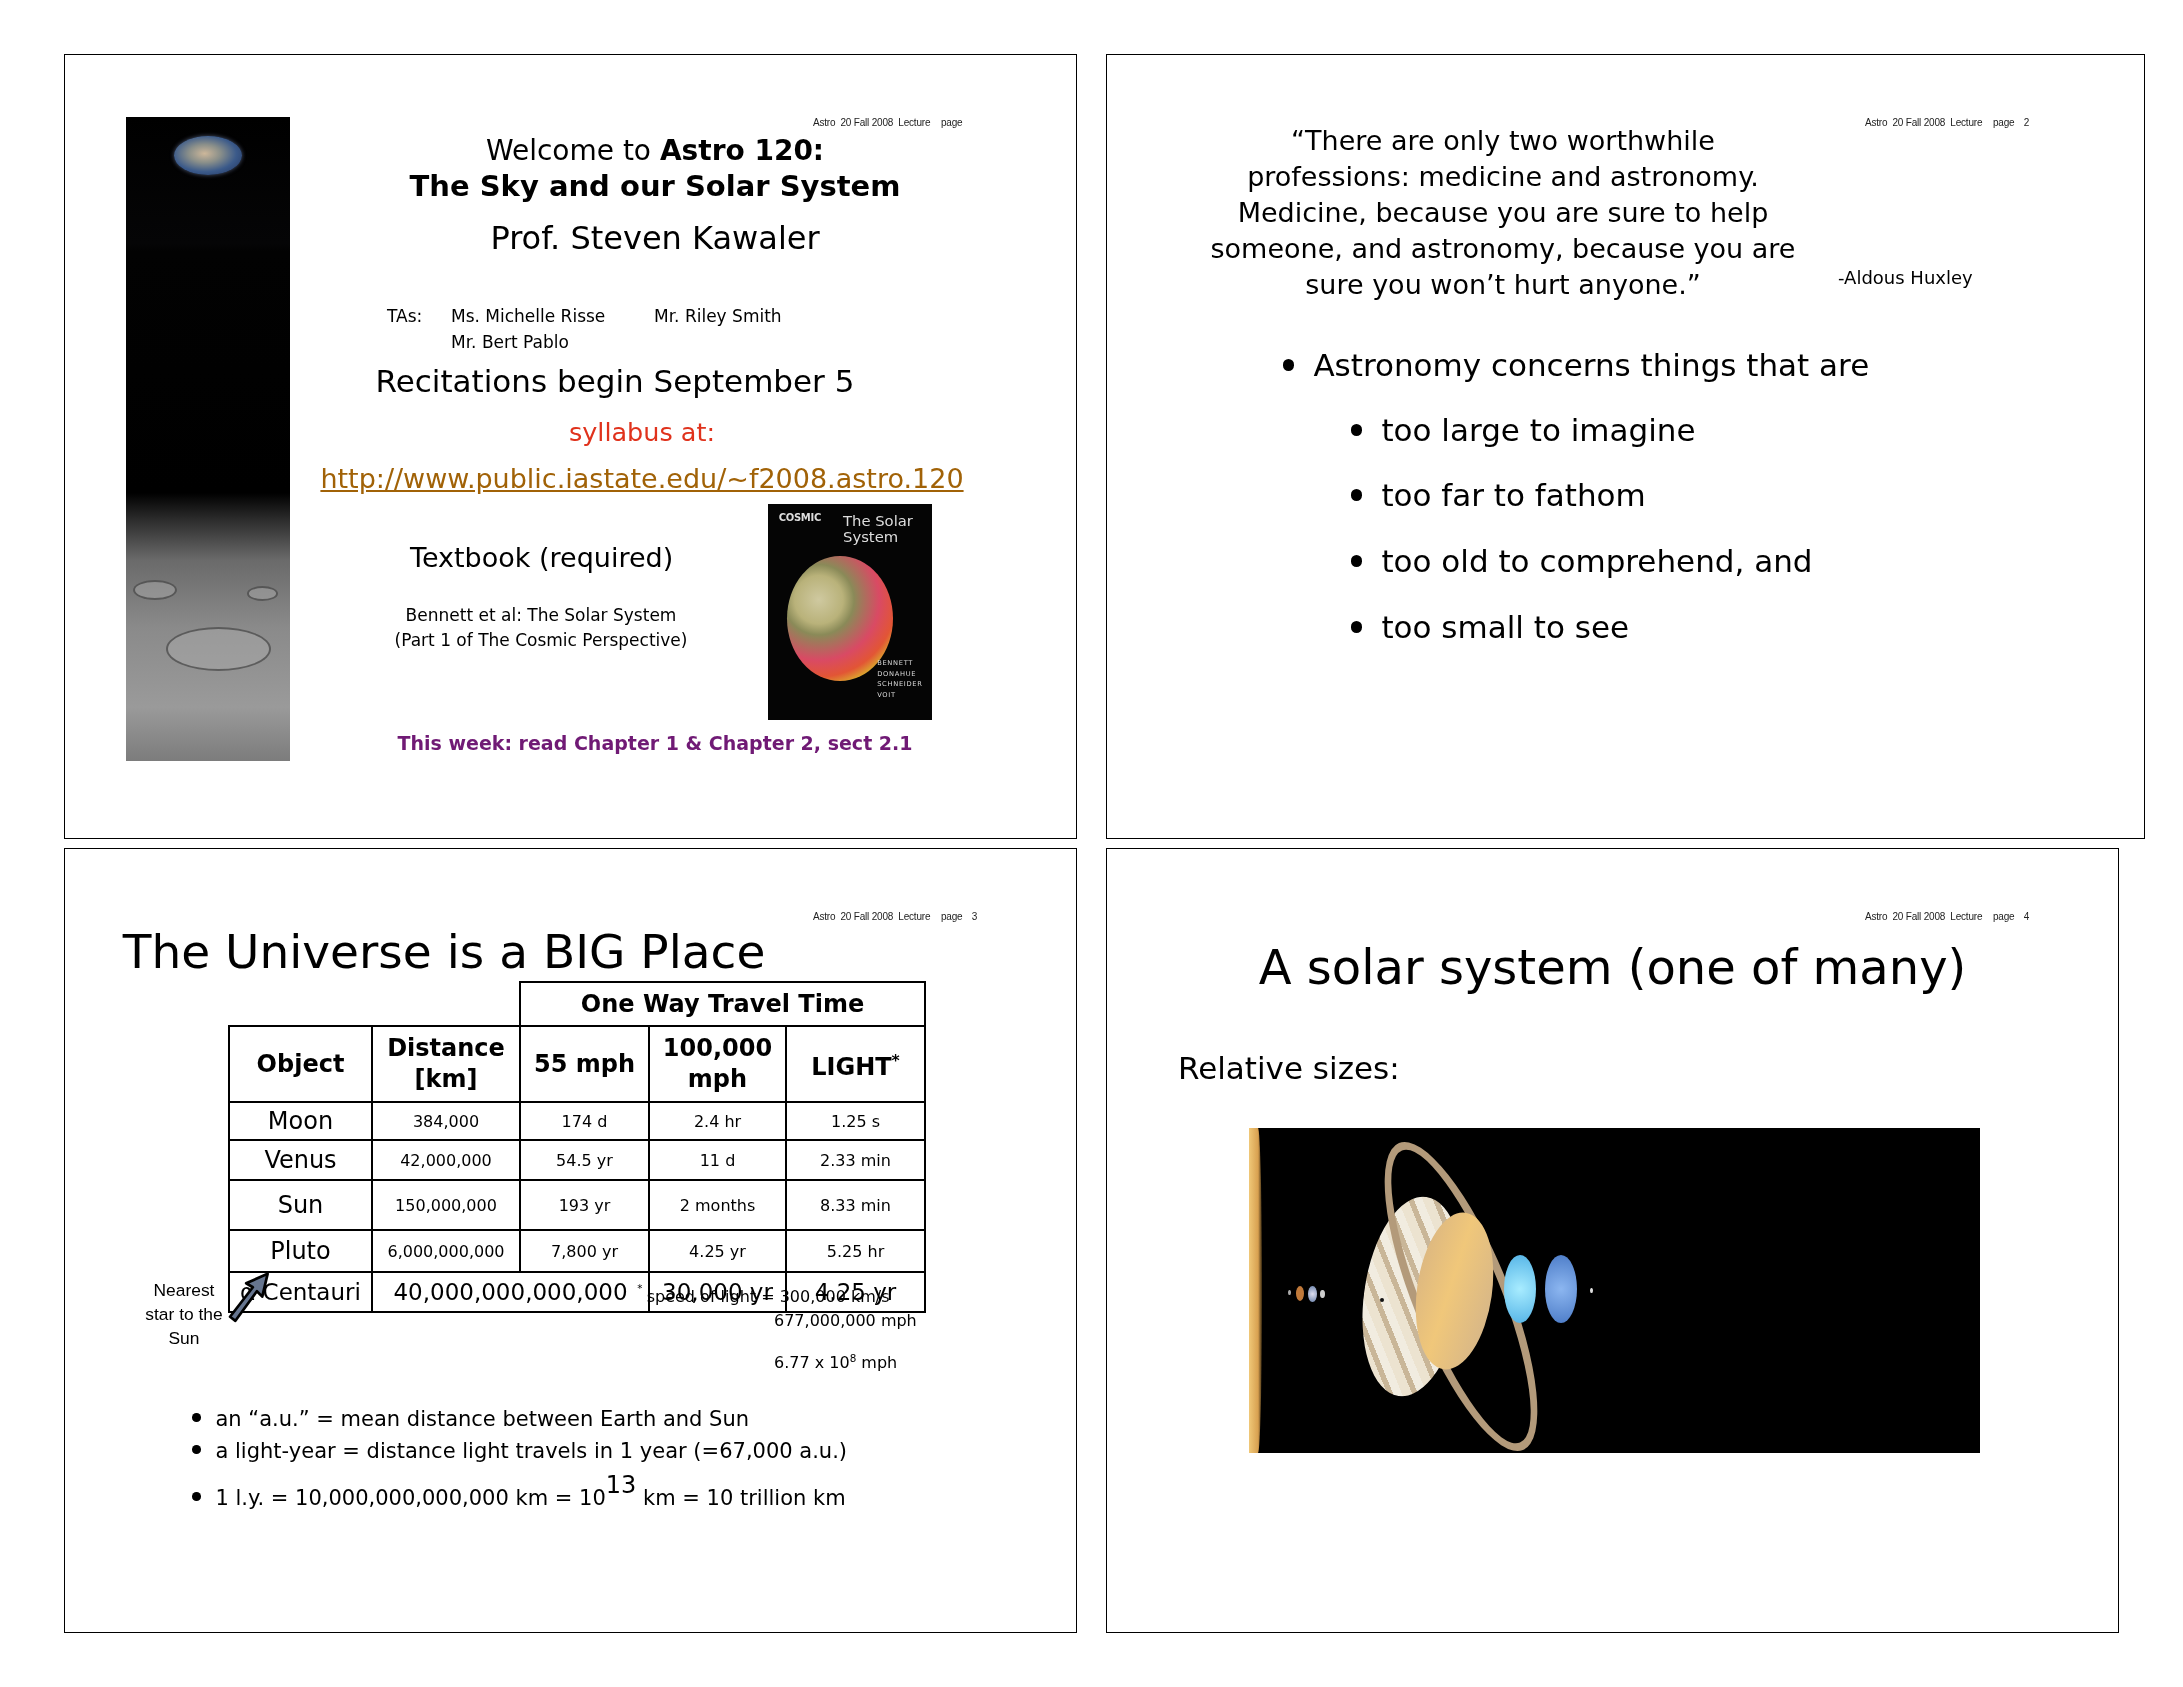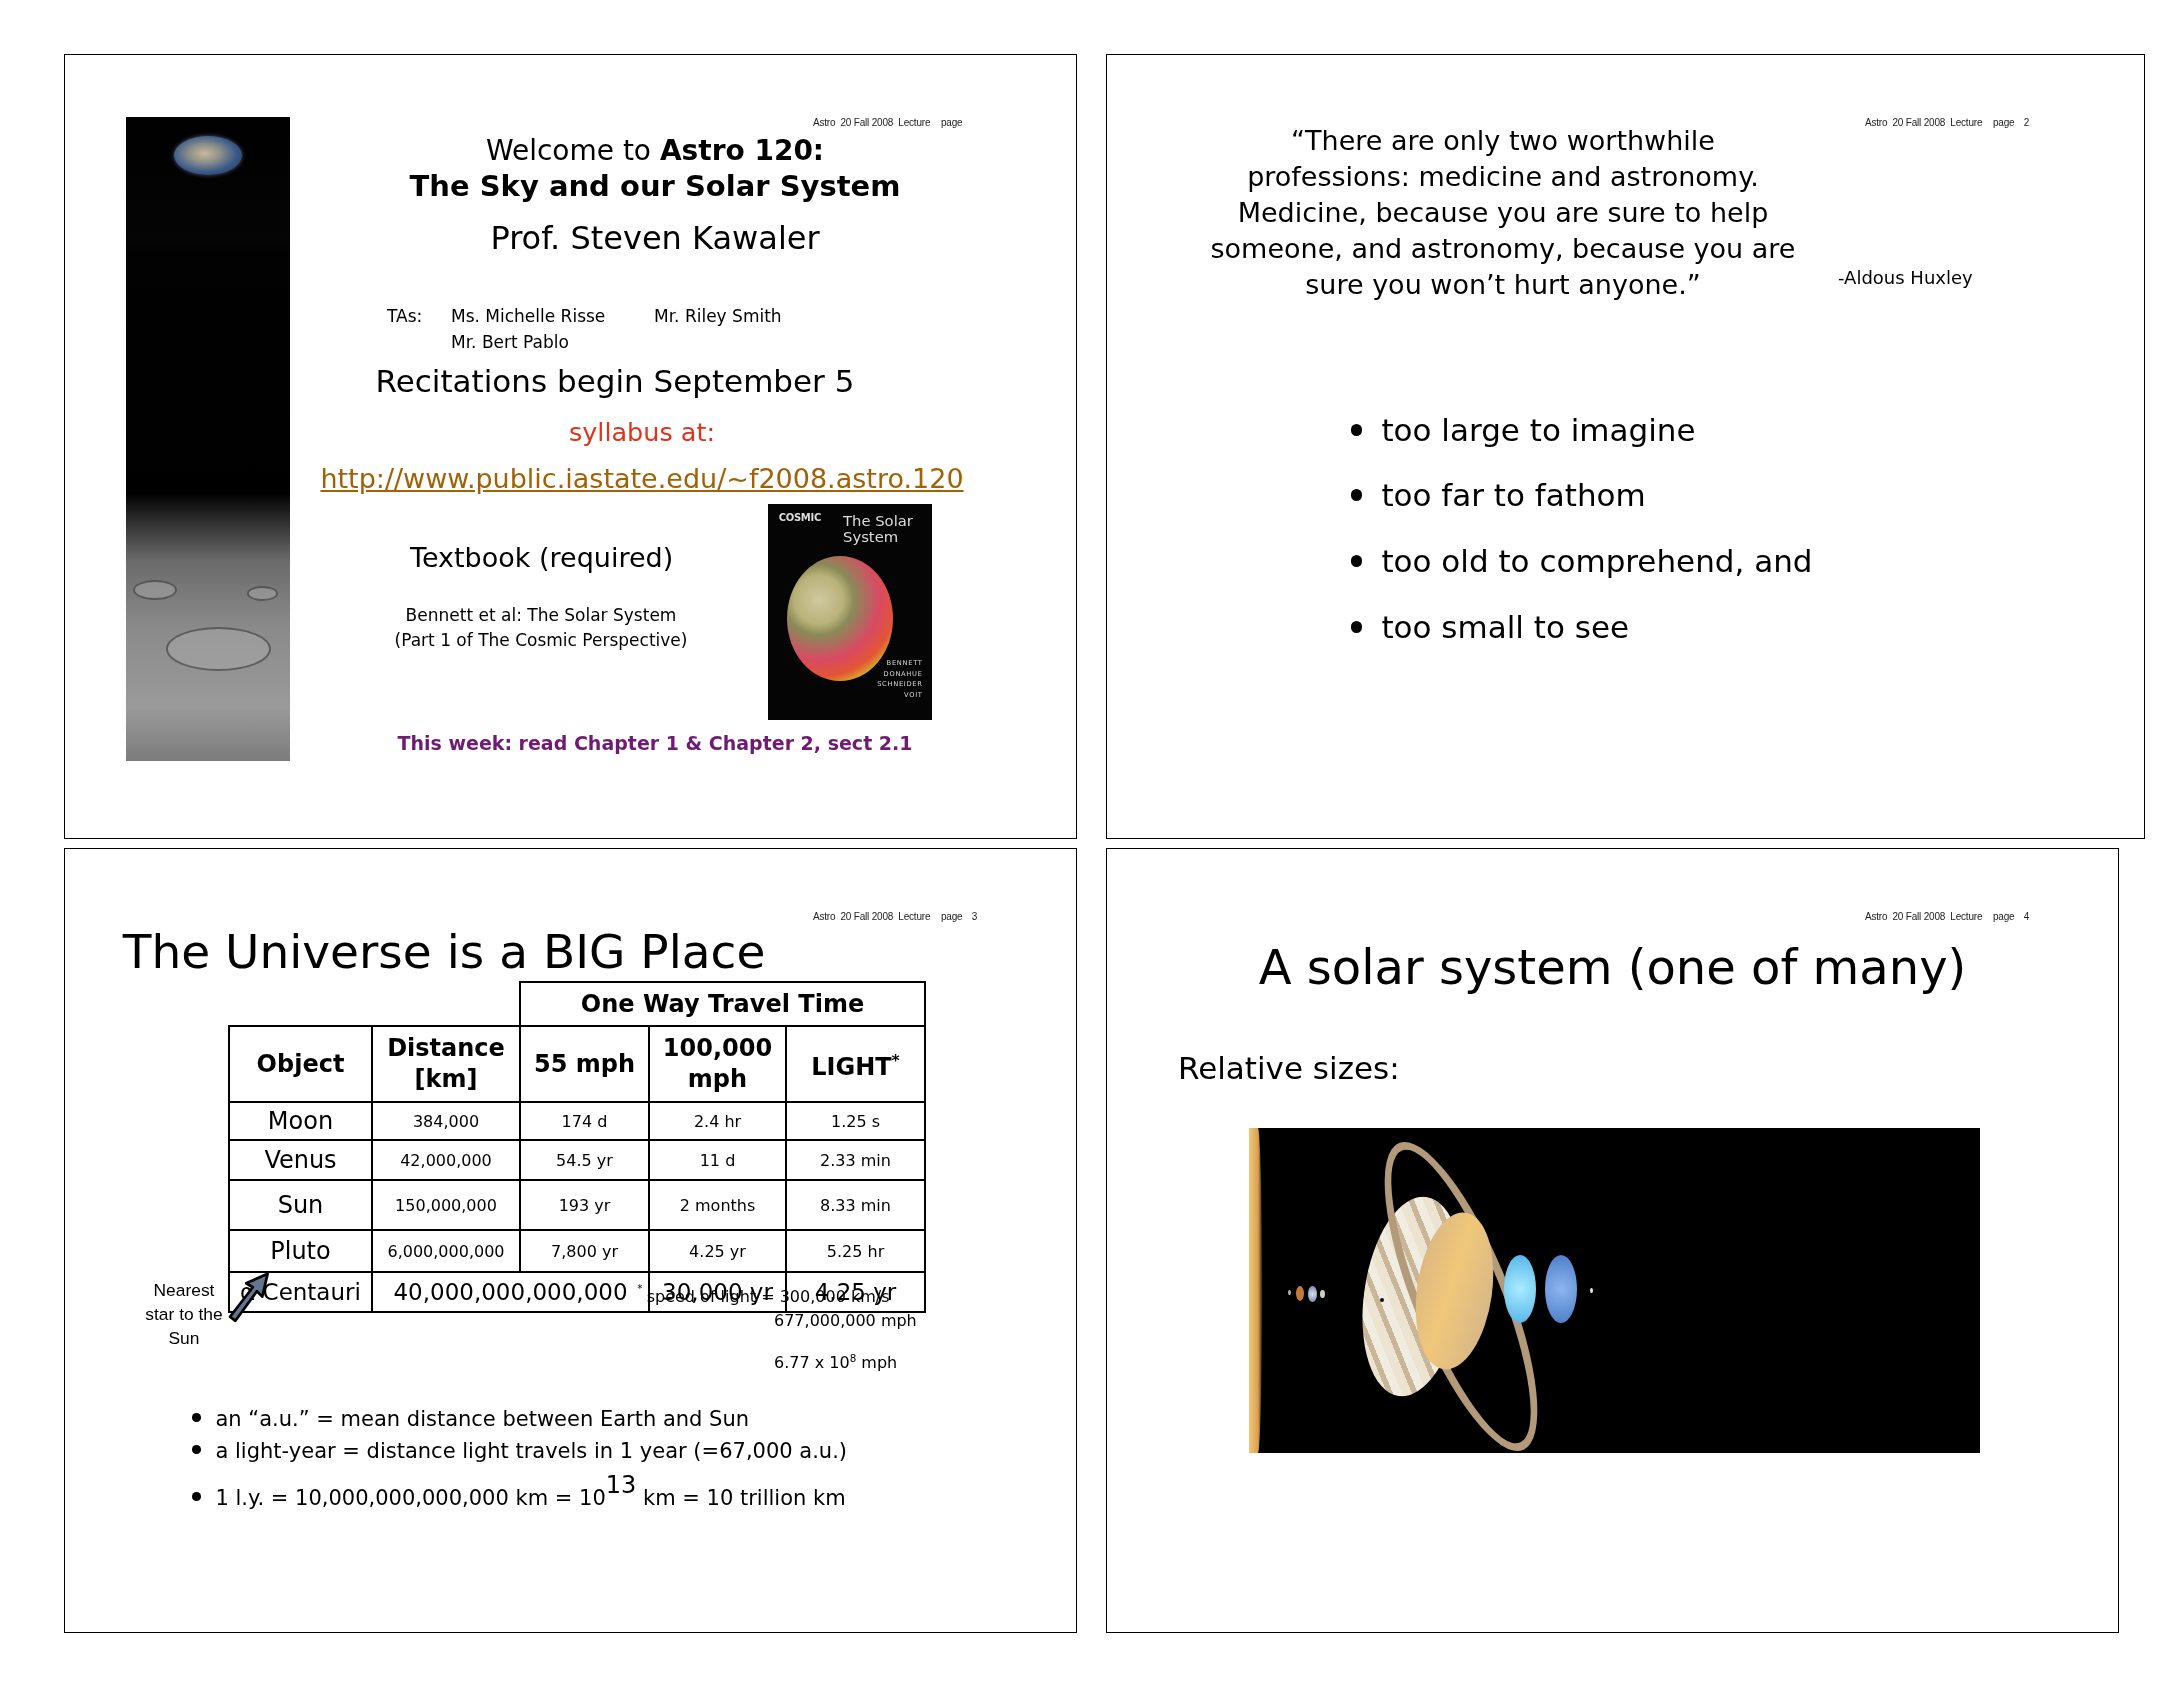--- a/index.html
+++ b/index.html
@@ -30,21 +30,21 @@
   .s1-title-wrap { position: absolute; left: 295px; width: 590px; text-align: center; }
   .tas { left: 322px; top: 249px; font-size: 17px; line-height: 25.5px; }
   .tas span { position: absolute; white-space: nowrap; }
   .textbook { left: 345px; top: 487px; font-size: 27px; white-space: nowrap; }
   .bennett { left: 315px; top: 548px; width: 322px; text-align: center; font-size: 17px; line-height: 25px; }
   .book { left: 703px; top: 449px; width: 164px; height: 216px; background: #050505; }
   .book .cosmic { position: absolute; left: 10.7px; top: 8px; color: #ddd; font-size: 10px; font-weight: bold; letter-spacing: -0.3px; }
   .book .bt { position: absolute; left: 75px; top: 9.4px; color: #ddd; font-size: 14.8px; line-height: 16px; }
   .book .planet { position: absolute; left: 19px; top: 52px; width: 106px; height: 125px; border-radius: 50%;
      background: radial-gradient(circle at 30% 35%, #cfc9a0 0, #b9b27a 22%, #8a8a58 32%, #d94a64 55%, #e25535 70%, #d7d62a 85%, #6a6a30 100%); }
-  .book .authors { position: absolute; right: 9.4px; top: 154px; color: #ddd; font-size: 6.7px; line-height: 10.7px; text-align: right; letter-spacing: 0.7px; }
+  .book .authors { position: absolute; right: 9.4px; top: 154px; color: #ddd; font-size: 6.7px; line-height: 10.7px; text-align: left; letter-spacing: 0.7px; }
 
   
   .quote { left: 101px; width: 590px; top: 68px; font-size: 27px; line-height: 36px; text-align: center; }
   .huxley { left: 731px; top: 212px; font-size: 18px; white-space: nowrap; }
   .b2 { position: absolute; font-size: 31px; white-space: nowrap; }
   .b2 .dot { display: inline-block; width: 11.4px; height: 11.4px; border-radius: 50%; background: #000;
              vertical-align: middle; margin-right: 19px; position: relative; top: -2.7px; }
 
   
   .s3-title { left: 0; width: 758px; top: 75px; font-size: 47px; text-align: center; }
@@ -127,20 +127,21 @@
 
   <div class="s1-title-wrap" style="top:677px; font-size:19px; font-weight:bold; color:#701a75; left:268px; width:644px;">This week: read Chapter 1 &amp; Chapter 2, sect 2.1</div>
 </div>
 
 <div class="slide" id="s2">
   <div class="hdr" style="left:758px;"><span>Astro  20 Fall 2008  Lecture</span><span class="pg">page</span><span class="pn">2</span></div>
 
   <div class="abs quote">“There are only two worthwhile professions: medicine and astronomy.  Medicine, because you are sure to help someone, and astronomy, because you are sure you won’t hurt anyone.”</div>
   <div class="abs huxley">-Aldous Huxley</div>
 
+  <div class="b2" style="left:176px; top:292px;"><span class="dot"></span><span>Astronomy concerns things that are</span></div>
   <div class="b2" style="left:244px; top:357px;"><span class="dot"></span><span>too large to imagine</span></div>
   <div class="b2" style="left:244px; top:422px;"><span class="dot"></span><span>too far to fathom</span></div>
   <div class="b2" style="left:244px; top:488px;"><span class="dot"></span><span>too old to comprehend, and</span></div>
   <div class="b2" style="left:244px; top:554px;"><span class="dot"></span><span>too small to see</span></div>
 </div>
 
 <div class="slide" id="s3">
   <div class="hdr" style="left:748px;"><span>Astro  20 Fall 2008  Lecture</span><span class="pg">page</span><span class="pn">3</span></div>
 
   <div class="abs s3-title">The Universe is a BIG Place</div>

